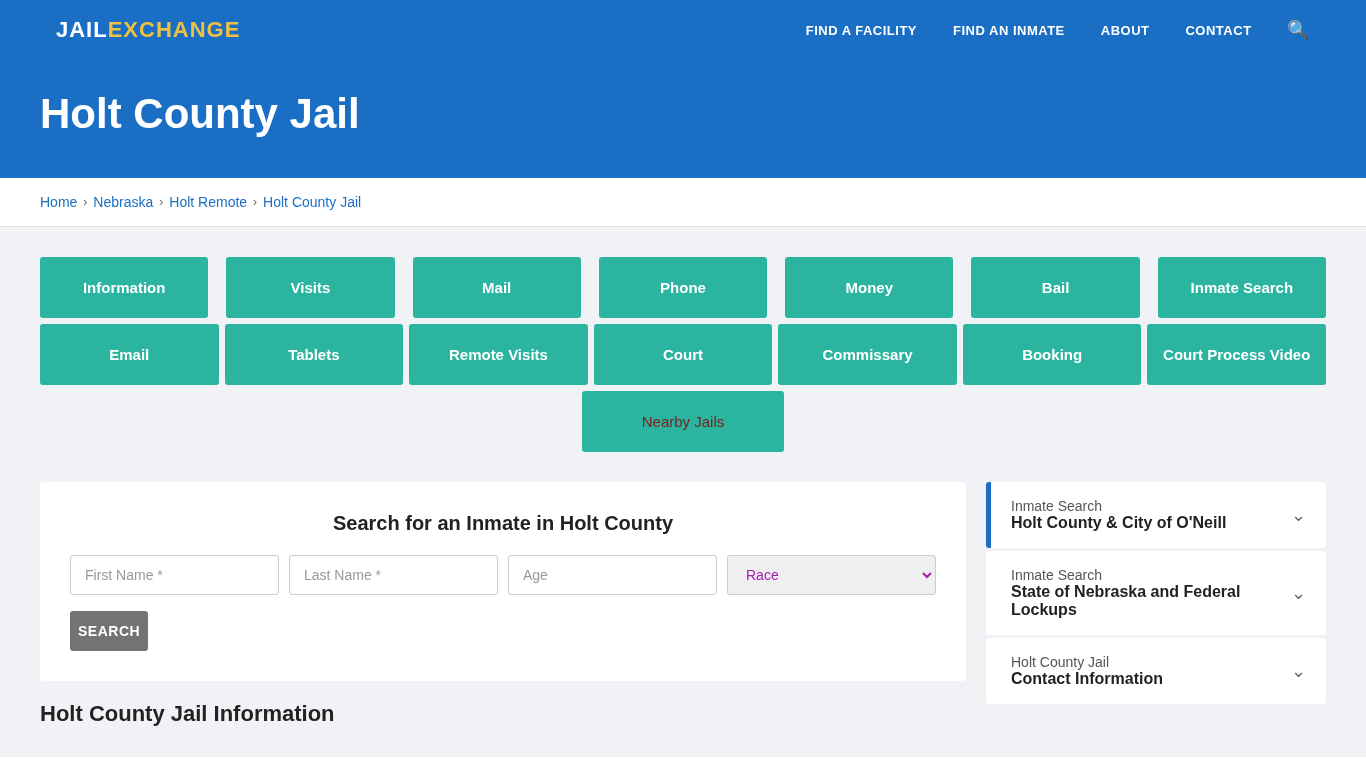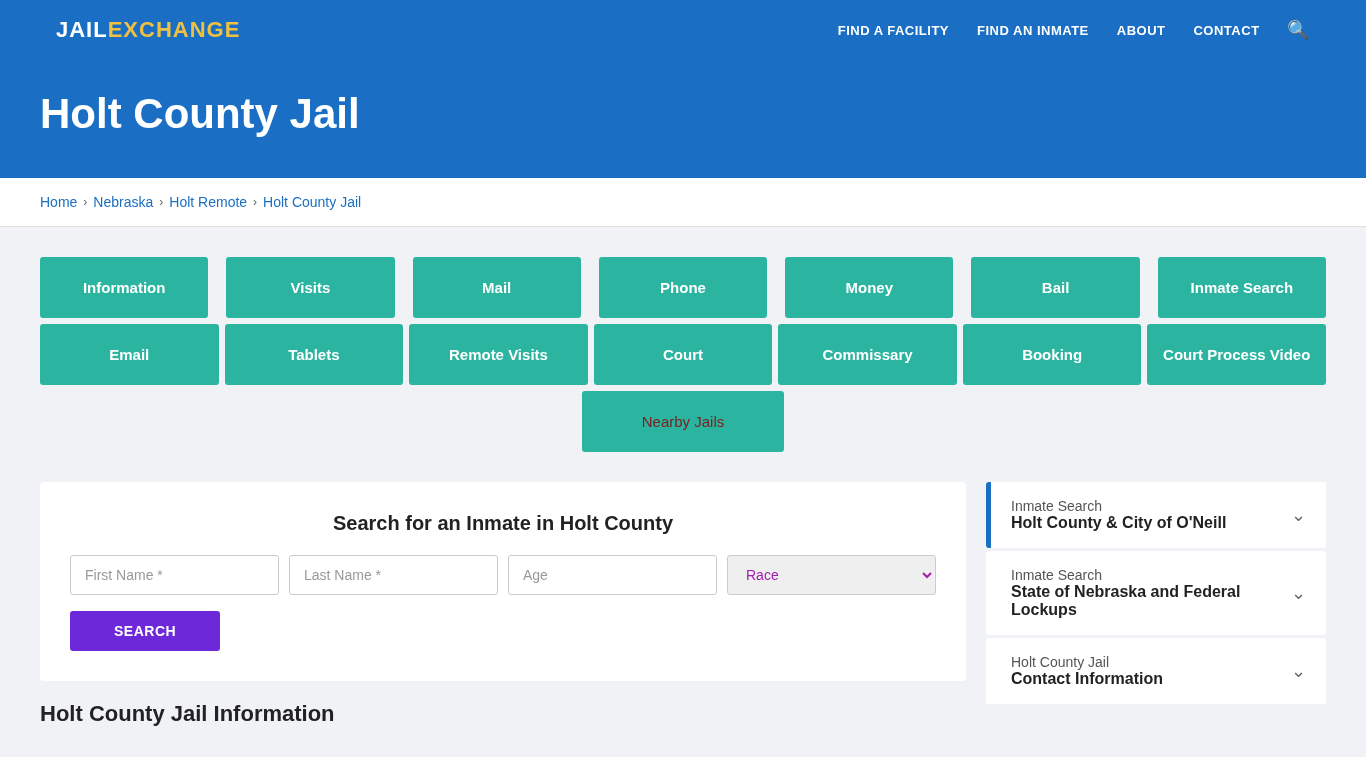--- a/index.html
+++ b/index.html
@@ -20,21 +20,21 @@
       font-size: 22px;
       font-weight: 900;
       color: #fff;
       letter-spacing: 1px;
     }
     .logo-jail { color: #fff; }
     .logo-exchange { color: #f0c040; }
     .navbar-links {
       display: flex;
       align-items: center;
-      gap: 28px;
+      gap: 36px;
     }
     .navbar-links a {
       color: #fff;
       text-decoration: none;
       font-size: 13px;
       font-weight: 700;
       letter-spacing: 0.5px;
       text-transform: uppercase;
     }
     .search-icon-wrap {
@@ -160,24 +160,24 @@
       border: 1px solid #ccc;
       border-radius: 3px;
       padding: 10px 14px;
       font-size: 14px;
       flex: 1;
       min-width: 100px;
       color: #a21caf;
     }
     .search-fields input::placeholder { color: #999; }
     .search-btn {
-      background: #6d28d9;
+      background: #737373;
       color: #fff;
       border: none;
-      padding: 12px 44px;
+      padding: 12px 8px;
       font-size: 14px;
       font-weight: 700;
       cursor: pointer;
       border-radius: 3px;
       letter-spacing: 0.5px;
       text-transform: uppercase;
     }
 
     
     .info-section {

